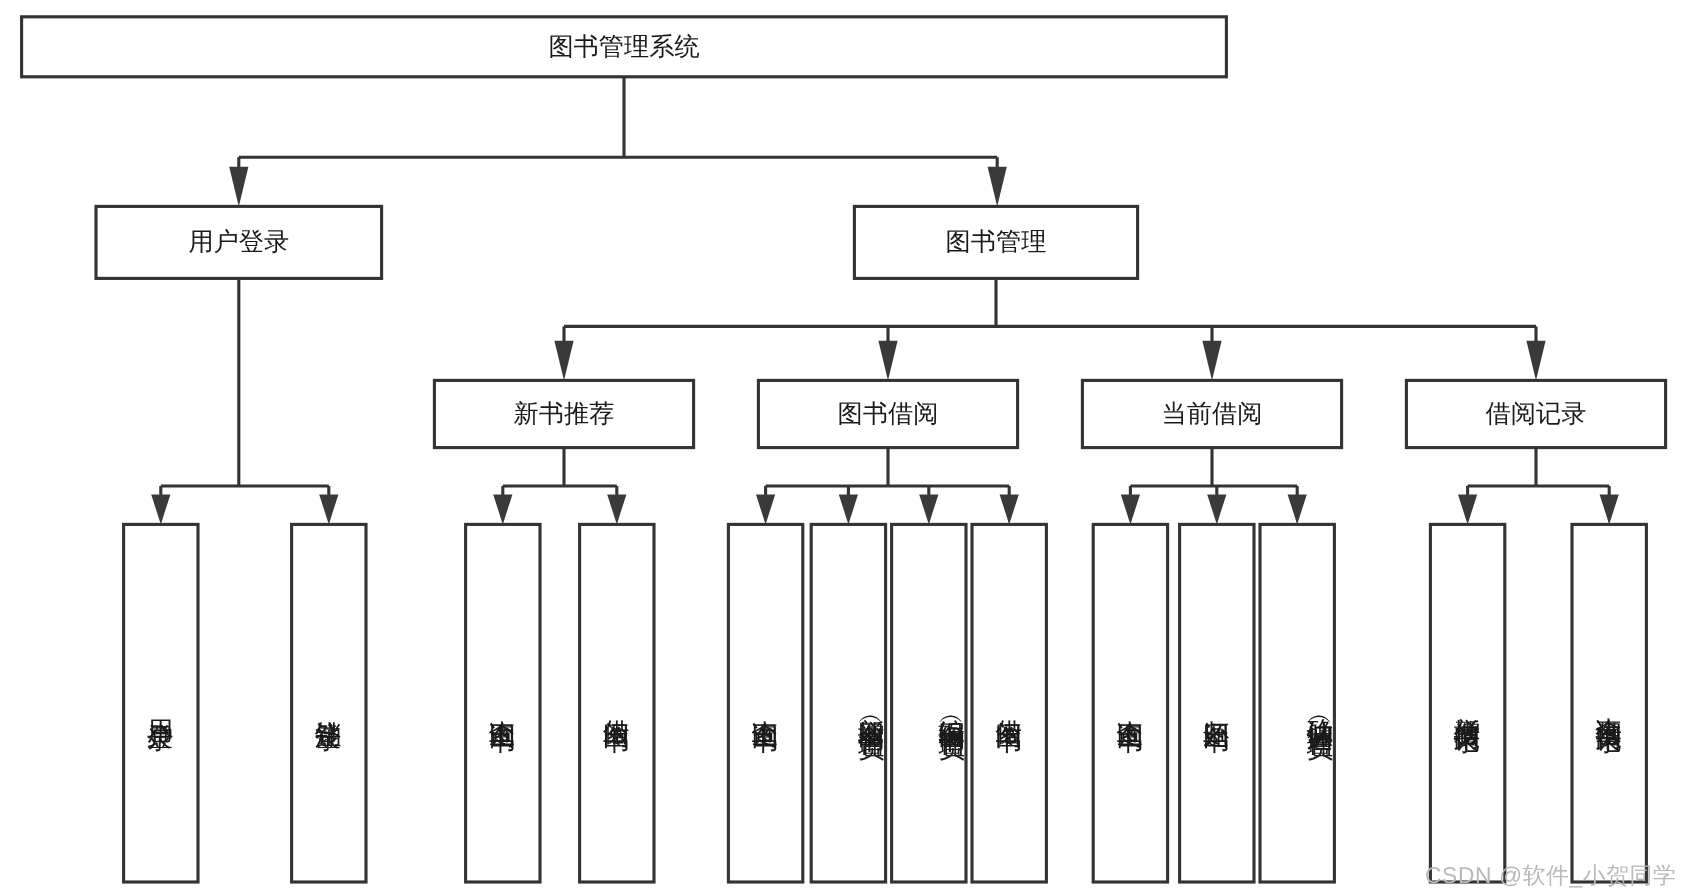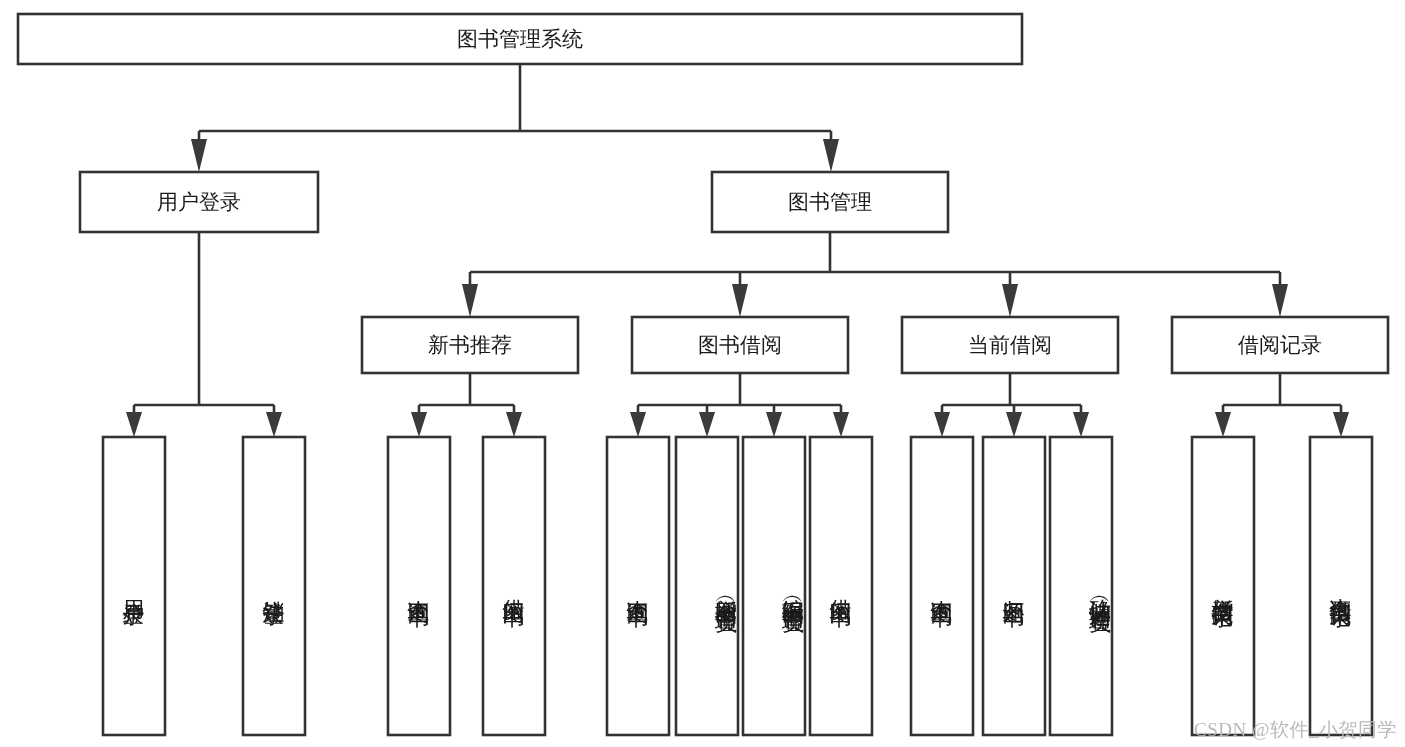--- a/index.html
+++ b/index.html
@@ -61,21 +61,21 @@
     display: flex;
     align-items: center;
     justify-content: center;
     white-space: nowrap;
     pointer-events: none;
   }
   #watermark {
     position: absolute;
     right: 8px;
     bottom: 4px;
-    font-family: Liberation Serif, serif;
+    font-family: Liberation Sans, sans-serif;
     font-size: 19px;
     color: #b9b9b9;
     letter-spacing: 0.5px;
     white-space: nowrap;
   }
 </style>
 </head>
 <body>
 
 <div id="diagram-root">

